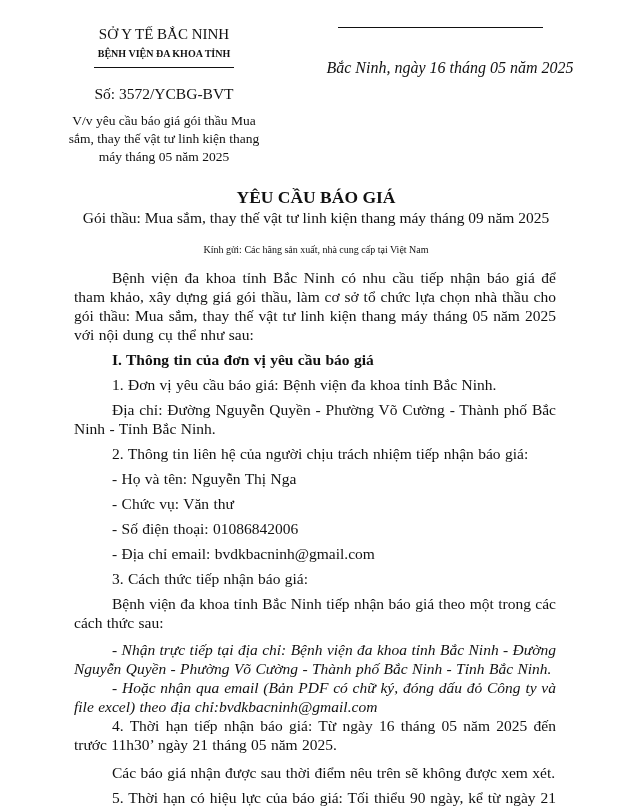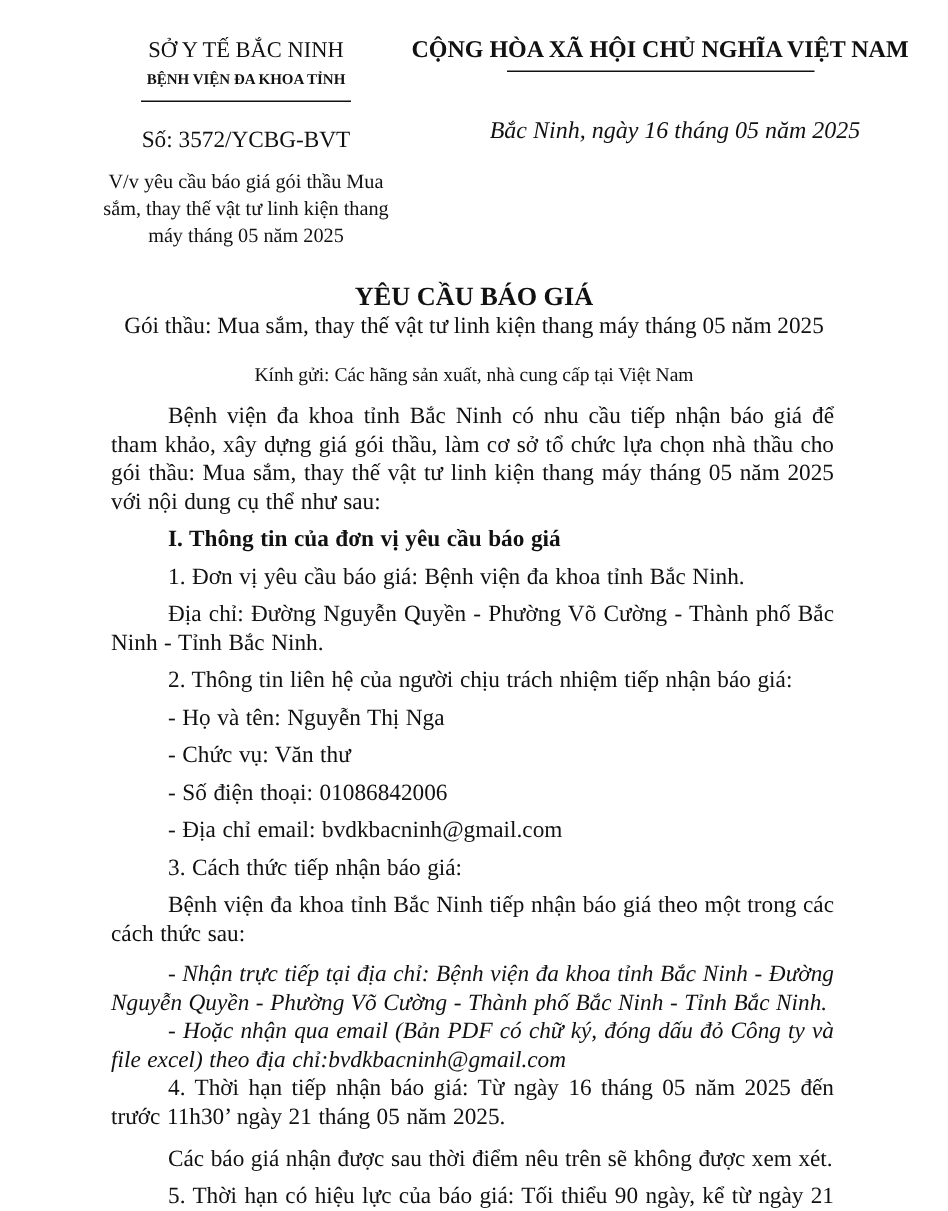--- a/index.html
+++ b/index.html
@@ -60,21 +60,21 @@
     line-height: 22px;
   }
   .subtitle {
     text-align: center;
     font-size: 15.5px;
     line-height: 20px;
   }
   .salutation {
     margin-top: 12px;
     text-align: center;
-    font-size: 13px;
+    font-size: 10px;
     line-height: 20px;
   }
   
   .body {
     margin-top: 8px;
     padding: 0 76px 0 74px;
   }
   .body p {
     text-align: justify;
     text-indent: 38px;
@@ -100,28 +100,27 @@
       <div class="org-name">BỆNH VIỆN ĐA KHOA TỈNH</div>
       <div class="rule rule-left"></div>
       <div class="doc-number">Số: 3572/YCBG-BVT</div>
       <div class="subject">
         <div>V/v yêu cầu báo giá gói thầu Mua</div>
         <div>sắm, thay thế vật tư linh kiện thang</div>
         <div>máy tháng 05 năm 2025</div>
       </div>
     </div>
     <div class="header-right">
-      <div class="country">CỘNG HÒA XÃ HỘI CHỦ NGHĨA VIỆT NAM</div>
       <div class="rule rule-right"></div>
       <div class="dateline">Bắc Ninh, ngày 16 tháng 05 năm 2025</div>
     </div>
   </div>
 
   <div class="title">YÊU CẦU BÁO GIÁ</div>
-  <div class="subtitle">Gói thầu: Mua sắm, thay thế vật tư linh kiện thang máy tháng 05 năm 2025</div>
+  <div class="subtitle">Gói thầu: Mua sắm, thay thế vật tư linh kiện thang máy tháng 09 năm 2025</div>
   <div class="salutation">Kính gửi: Các hãng sản xuất, nhà cung cấp tại Việt Nam</div>
 
   <div class="body">
     <p class="first">Bệnh viện đa khoa tỉnh Bắc Ninh có nhu cầu tiếp nhận báo giá để tham khảo, xây dựng giá gói thầu, làm cơ sở tổ chức lựa chọn nhà thầu cho gói thầu: Mua sắm, thay thế vật tư linh kiện thang máy tháng 05 năm 2025 với nội dung cụ thể như sau:</p>
     <p class="bold">I. Thông tin của đơn vị yêu cầu báo giá</p>
     <p>1. Đơn vị yêu cầu báo giá: Bệnh viện đa khoa tỉnh Bắc Ninh.</p>
     <p>Địa chỉ: Đường Nguyễn Quyền - Phường Võ Cường - Thành phố Bắc Ninh - Tỉnh Bắc Ninh.</p>
     <p>2. Thông tin liên hệ của người chịu trách nhiệm tiếp nhận báo giá:</p>
     <p>- Họ và tên: Nguyễn Thị Nga</p>
     <p>- Chức vụ: Văn thư</p>

